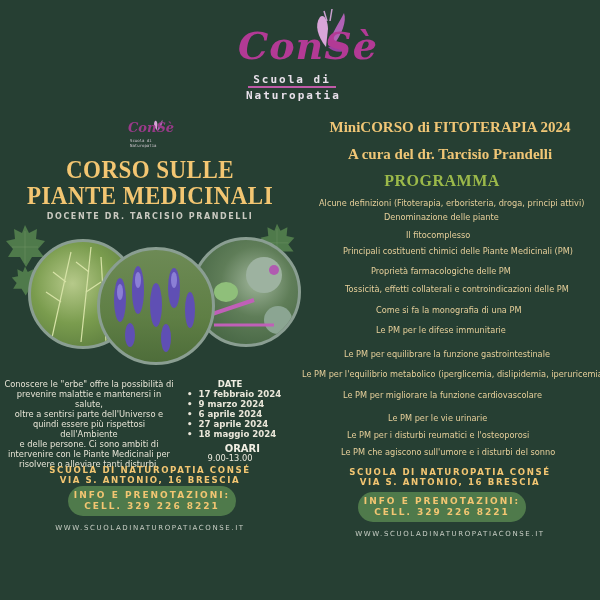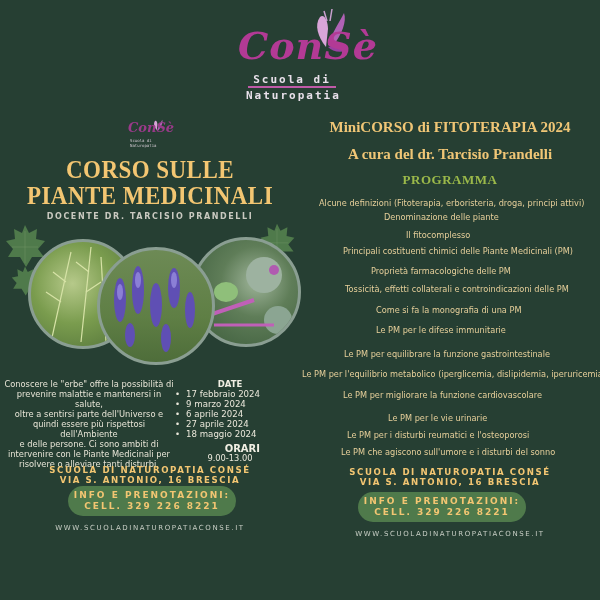--- a/index.html
+++ b/index.html
@@ -16,31 +16,31 @@
   .mini-sub{position:absolute;left:2px;font-size:4px;color:#d0c8d0;font-family:"DejaVu Sans Mono",monospace;}
 
   .title{left:0;width:300px;text-align:center;font-family:"Liberation Serif",serif;font-weight:bold;color:#f3c672;font-size:25px;line-height:26px;letter-spacing:0.5px;transform:scaleX(0.92);}
   .docente{left:0;width:300px;text-align:center;top:212px;color:#c9c9c0;font-size:8px;font-weight:bold;letter-spacing:1.6px;}
 
   .circle{position:absolute;border-radius:50%;border:3px solid #8a9e92;overflow:hidden;}
   .leaf{position:absolute;}
 
   .desc{left:4px;top:379px;width:170px;text-align:center;color:#e7e4d6;font-size:8.3px;line-height:10px;}
   .dates-h{left:200px;top:379px;width:60px;text-align:center;color:#f1efe3;font-size:8.5px;font-weight:bold;}
-  .dates{left:175px;top:389px;color:#eae7da;font-size:8.6px;line-height:10px;}
+  .dates{left:187px;top:389px;color:#eae7da;font-size:8.6px;line-height:10px;font-weight:bold;}
   .dates div::before{content:"•";margin-right:6px;}
   .orari-h{left:200px;top:443px;width:60px;text-align:right;color:#f1efe3;font-size:10px;font-weight:bold;}
   .orari{left:200px;top:453px;width:60px;text-align:center;color:#eae7da;font-size:8.3px;}
 
   .addr{width:300px;text-align:center;color:#f3c672;font-weight:bold;font-size:8.6px;letter-spacing:1.6px;line-height:10px;}
   .pill{position:absolute;height:30px;border-radius:15px;background:#4f7a4b;color:#f3c672;font-weight:bold;font-size:9px;letter-spacing:2px;line-height:11px;text-align:center;display:flex;flex-direction:column;justify-content:center;}
   .web{width:300px;text-align:center;color:#c9cfc6;font-size:7px;letter-spacing:1.6px;}
 
   .r-title{left:300px;width:300px;text-align:center;font-family:"Liberation Serif",serif;font-weight:bold;color:#f0c676;font-size:15px;}
-  .prog-h{left:300px;width:300px;text-align:center;top:172px;font-family:"Liberation Serif",serif;font-weight:bold;color:#9bb94a;font-size:13px;letter-spacing:0.5px;}
+  .prog-h{left:292px;width:300px;text-align:center;top:172px;font-family:"Liberation Serif",serif;font-weight:bold;color:#9bb94a;font-size:16px;letter-spacing:0.5px;}
   .prog{left:300px;width:300px;color:#e6cf9a;font-size:8.2px;text-align:center;}
   .prog div{position:absolute;white-space:nowrap;}
 </style>
 </head>
 <body>
 
 <div class="abs logo-main">
   <svg class="butterfly" style="left:84px;top:2px" width="36" height="46" viewBox="0 0 36 46">
     <path d="M14 40 C6 30 2 18 8 10 C12 6 16 14 16 22 Z" fill="#d9a5d8"></path>
     <path d="M16 38 C20 26 28 14 32 6 C35 14 30 28 20 40 Z" fill="#b062b5"></path>

